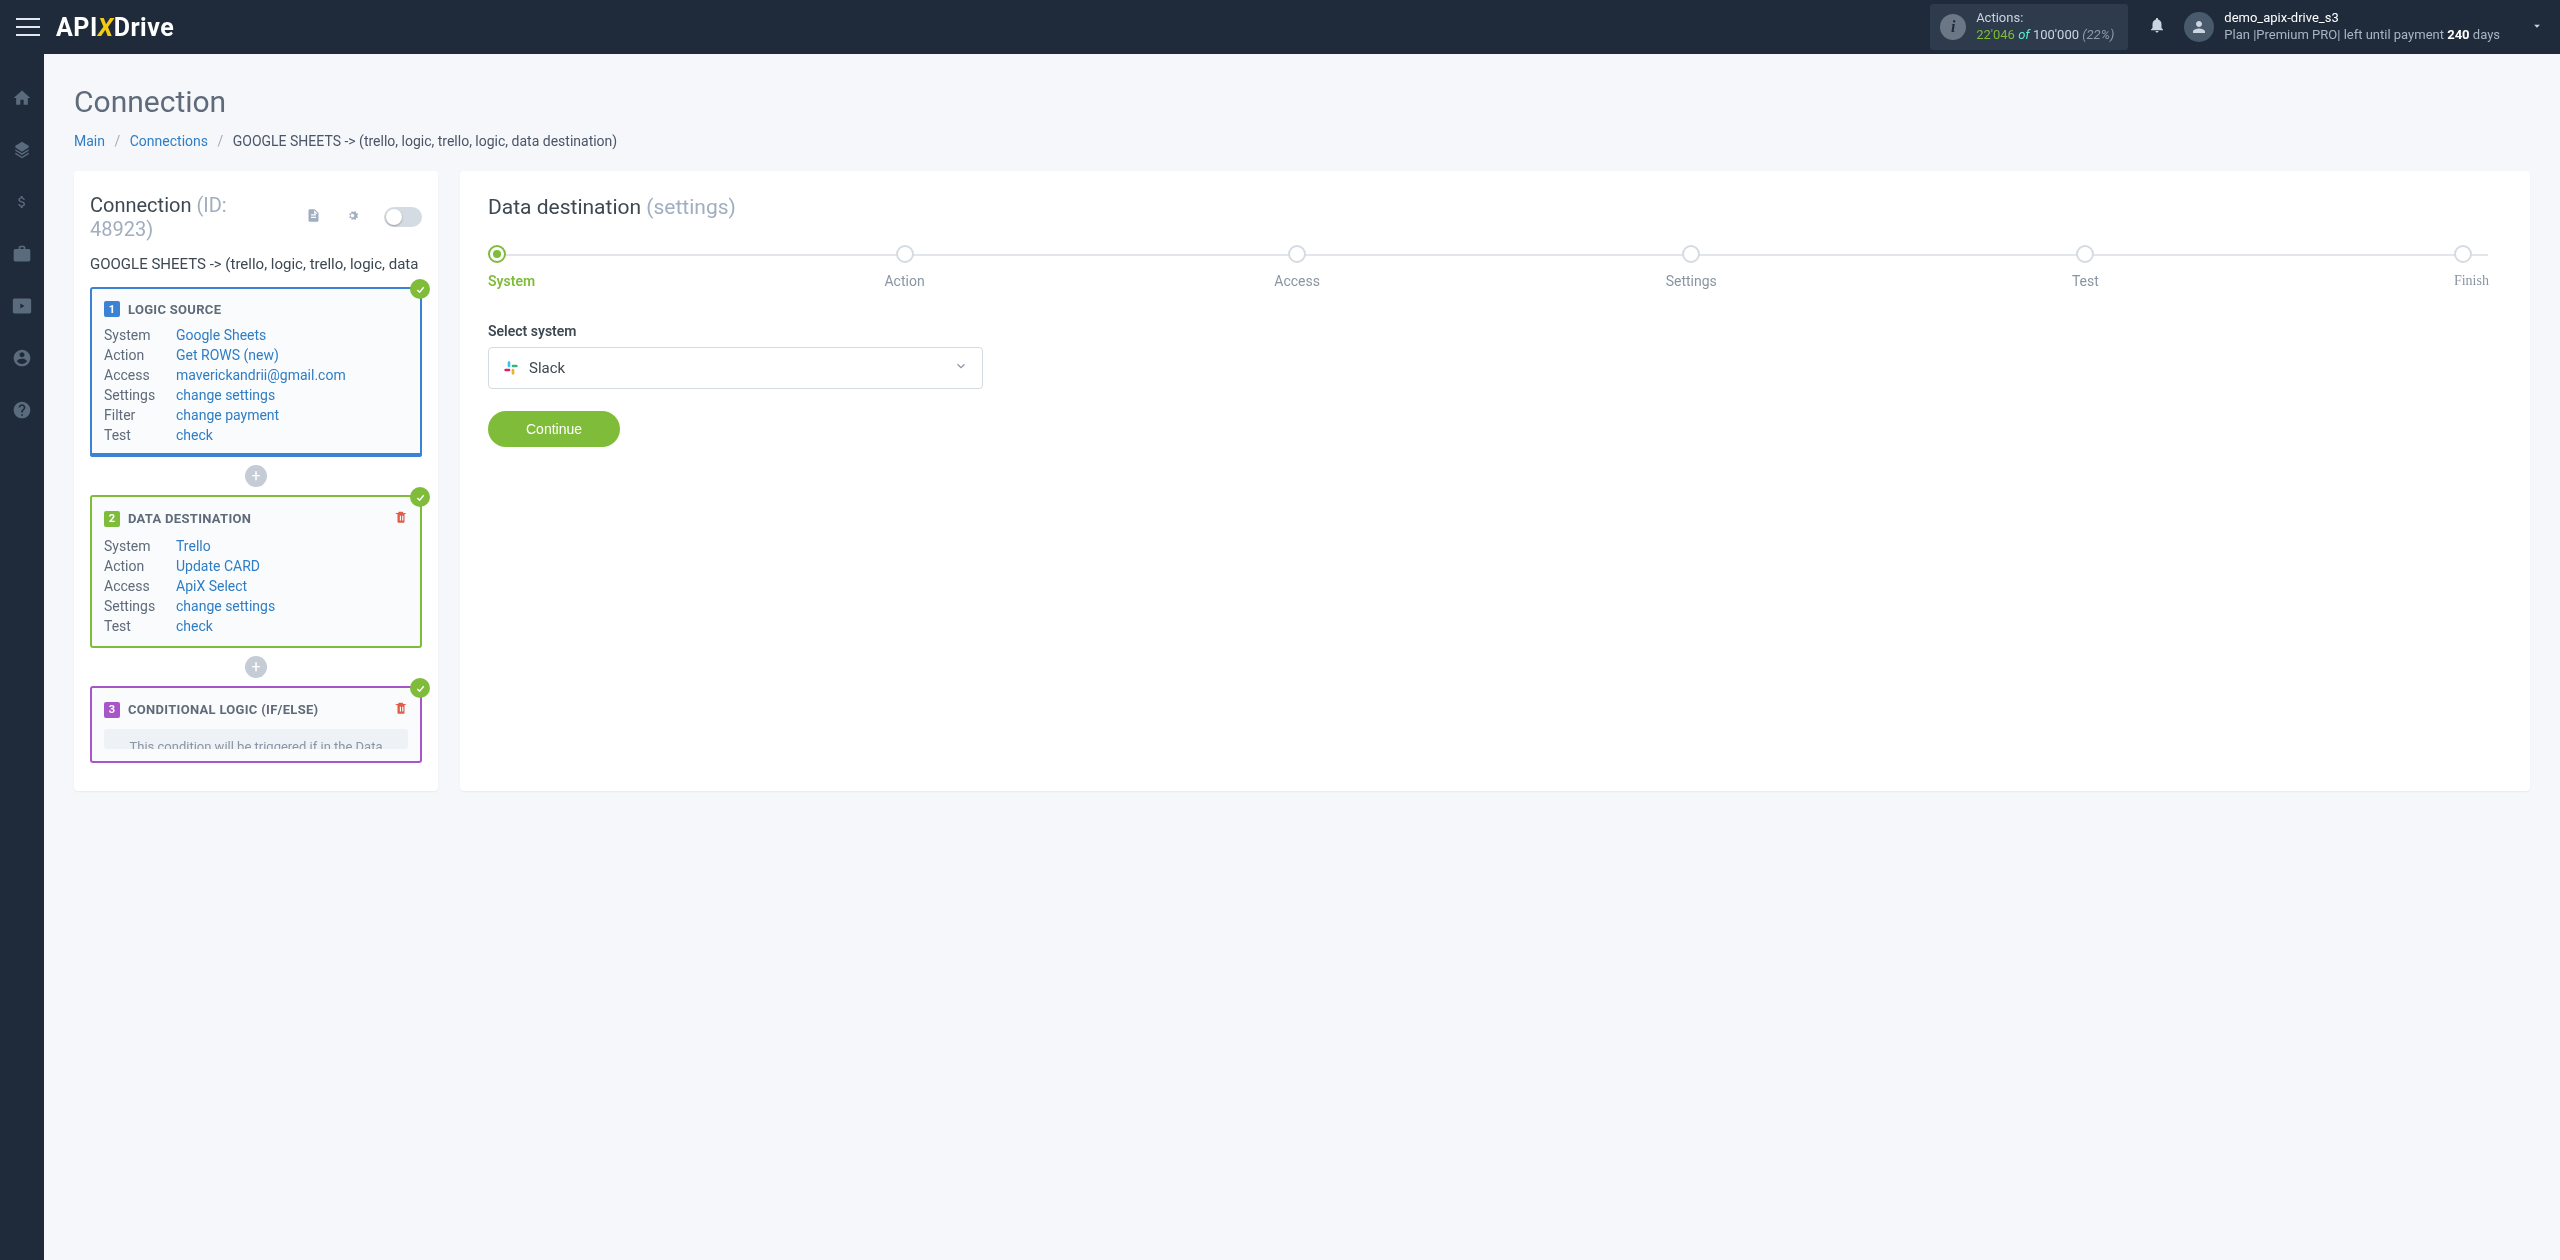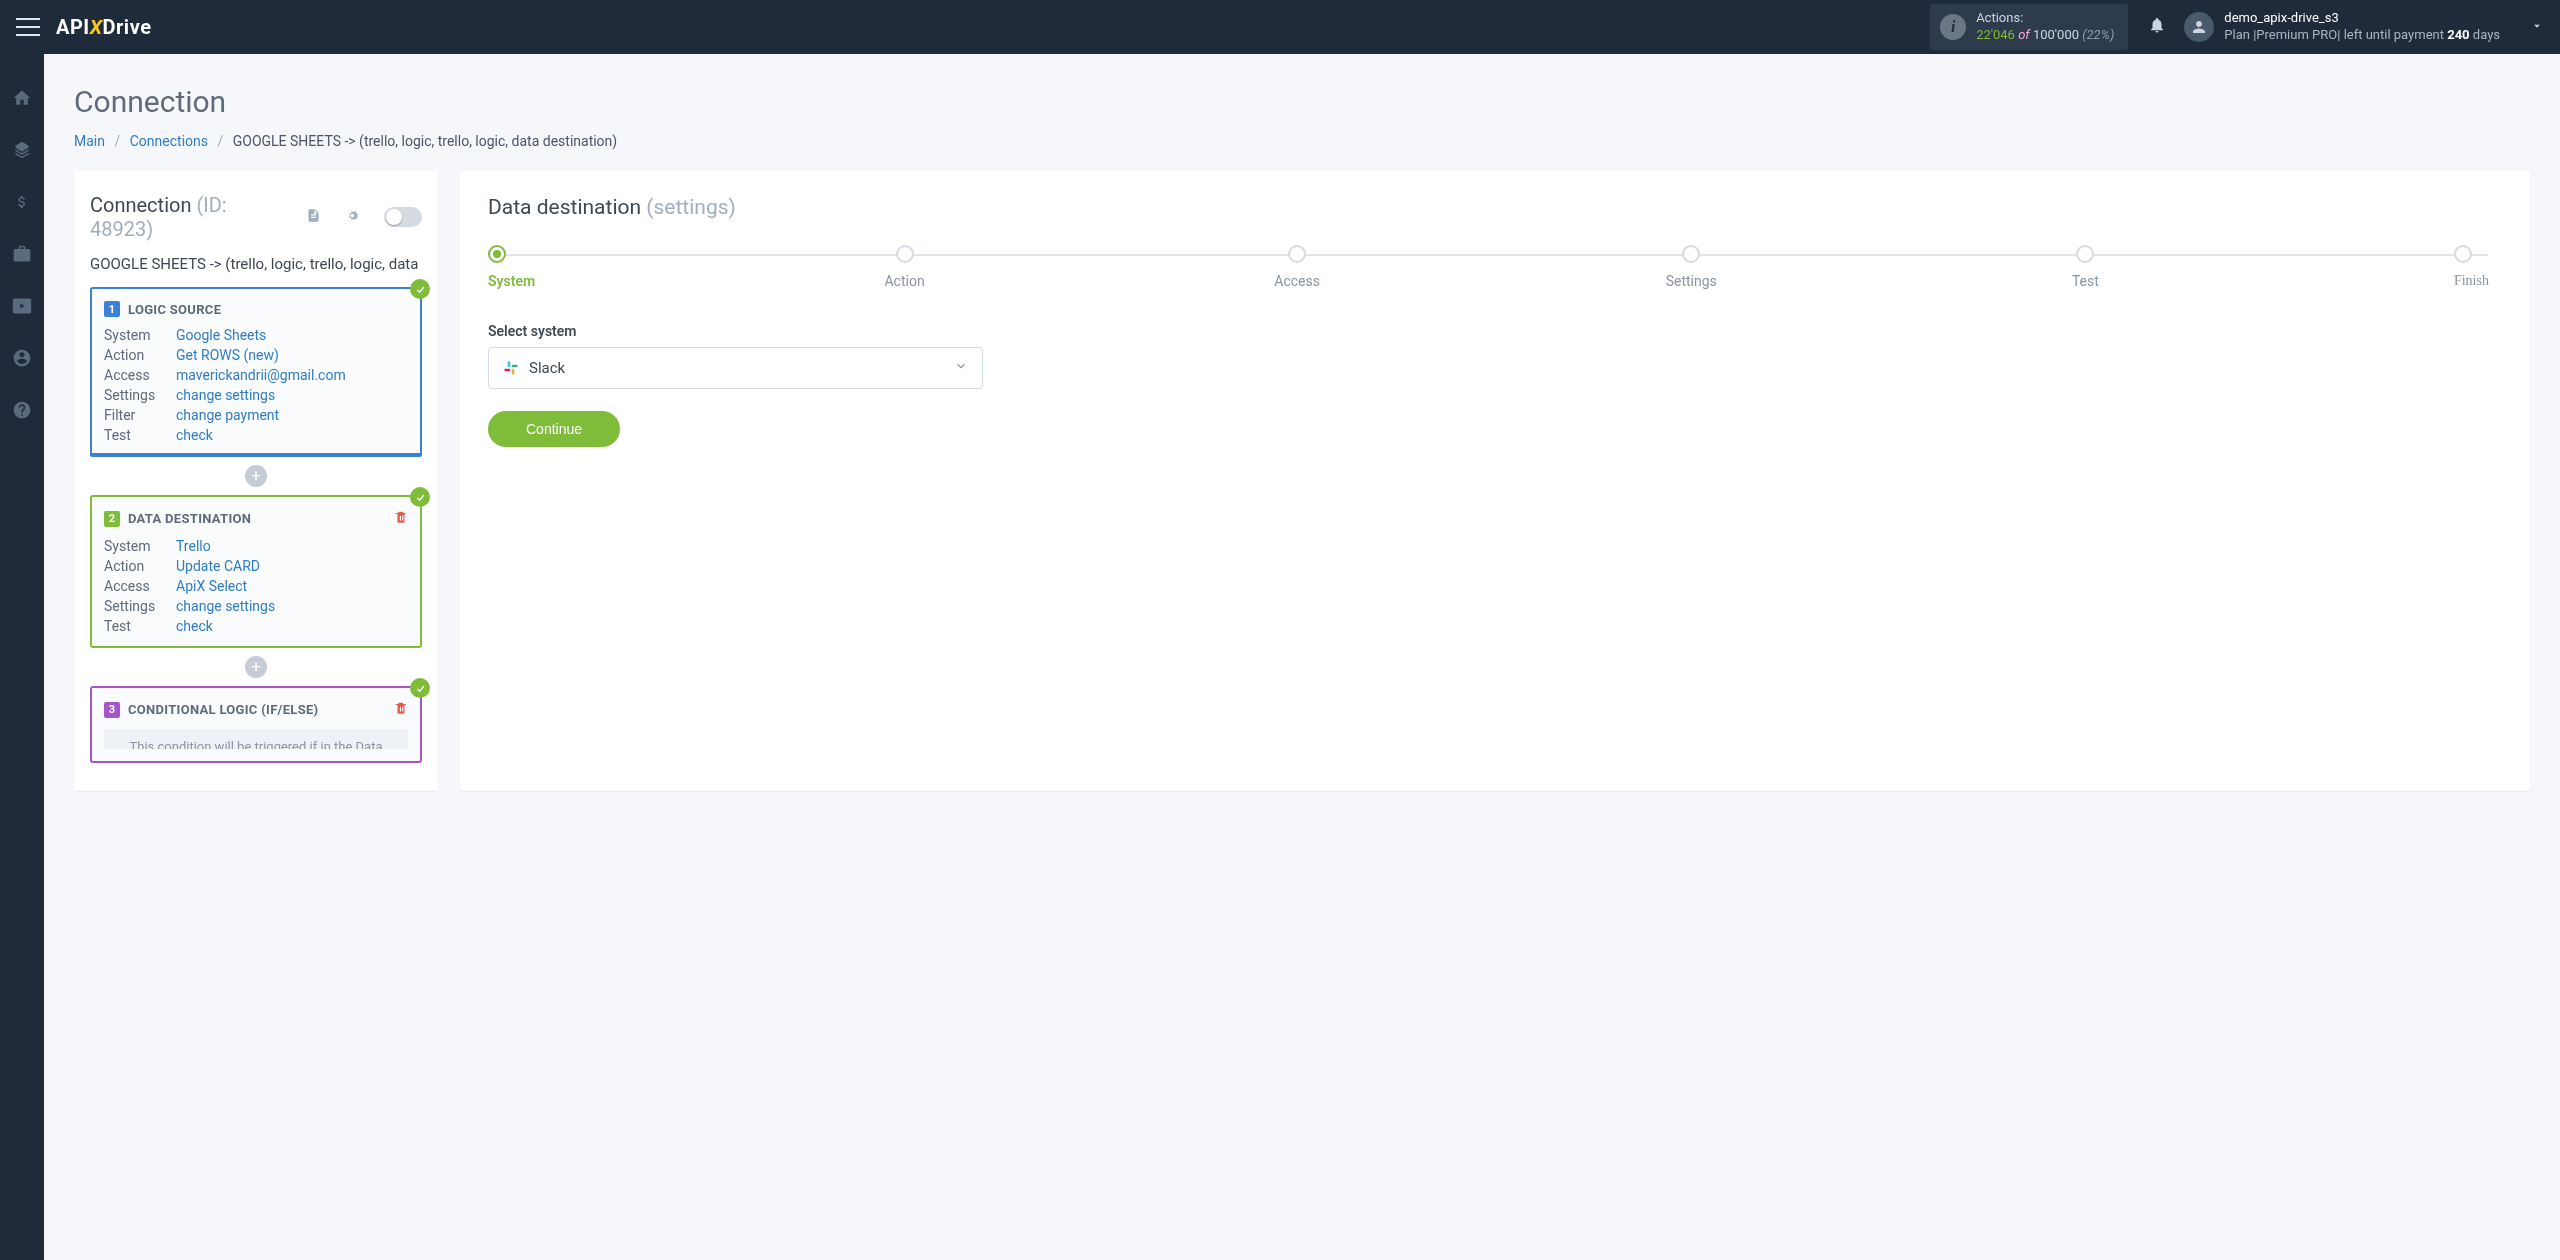--- a/index.html
+++ b/index.html
@@ -1,30 +1,30 @@
 <!DOCTYPE html>
 <html><head>
 <meta charset="utf-8">
 <style>
 * { margin: 0; padding: 0; box-sizing: border-box; }
 body { font-family: -apple-system, BlinkMacSystemFont, "Segoe UI", Roboto, Arial, sans-serif; background: #f5f7fa; color: #4a5568; overflow: hidden; }
 .topbar { height: 54px; background: #1f2b3a; display: flex; align-items: center; padding: 0 16px; color: #e2e8f0; }
 .hamburger { width: 24px; height: 18px; display: flex; flex-direction: column; justify-content: space-between; cursor: pointer; margin-right: 16px; }
 .hamburger span { height: 2px; background: #e2e8f0; }
-.logo { font-size: 20px; font-weight: 700; letter-spacing: 0.5px; }
+.logo { font-size: 25px; font-weight: 700; letter-spacing: 0.5px; }
 .logo .api { color: #fff; }
 .logo .x { color: #f6c913; position: relative; font-style: italic; }
 .logo .drive { color: #fff; }
 .topbar-spacer { flex: 1; }
 .actions-box { background: #2d3b4d; border-radius: 3px; padding: 6px 14px 6px 10px; display: flex; align-items: center; gap: 10px; margin-right: 20px; }
 .info-circle { width: 26px; height: 26px; border-radius: 50%; background: #6b7785; display: flex; align-items: center; justify-content: center; color: #1f2b3a; font-weight: 700; font-style: italic; font-family: Georgia, serif; font-size: 16px; }
 .actions-text { font-size: 13px; line-height: 1.3; }
 .actions-label { color: #cbd5e0; }
 .actions-count { color: #7fbc39; }
-.actions-of { color: #f9a8d4; font-style: italic; }
+.actions-of { color: #5eead4; font-style: italic; }
 .actions-total { color: #cbd5e0; }
 .actions-pct { color: #8a9bad; font-style: italic; }
 .bell-icon, .user-icon, .chev-icon { color: #cbd5e0; cursor: pointer; }
 .bell-icon { margin-right: 18px; }
 .user-block { display: flex; align-items: center; gap: 10px; margin-right: 30px; justify-content: center; }
 .user-avatar { width: 30px; height: 30px; border-radius: 50%; background: #4a5a6d; display: flex; align-items: center; justify-content: center; }
 .user-avatar svg { fill: #cbd5e0; }
 .user-text { font-size: 13px; line-height: 1.3; }
 .user-name { color: #fff; }
 .user-plan { color: #a9b5c2; }

